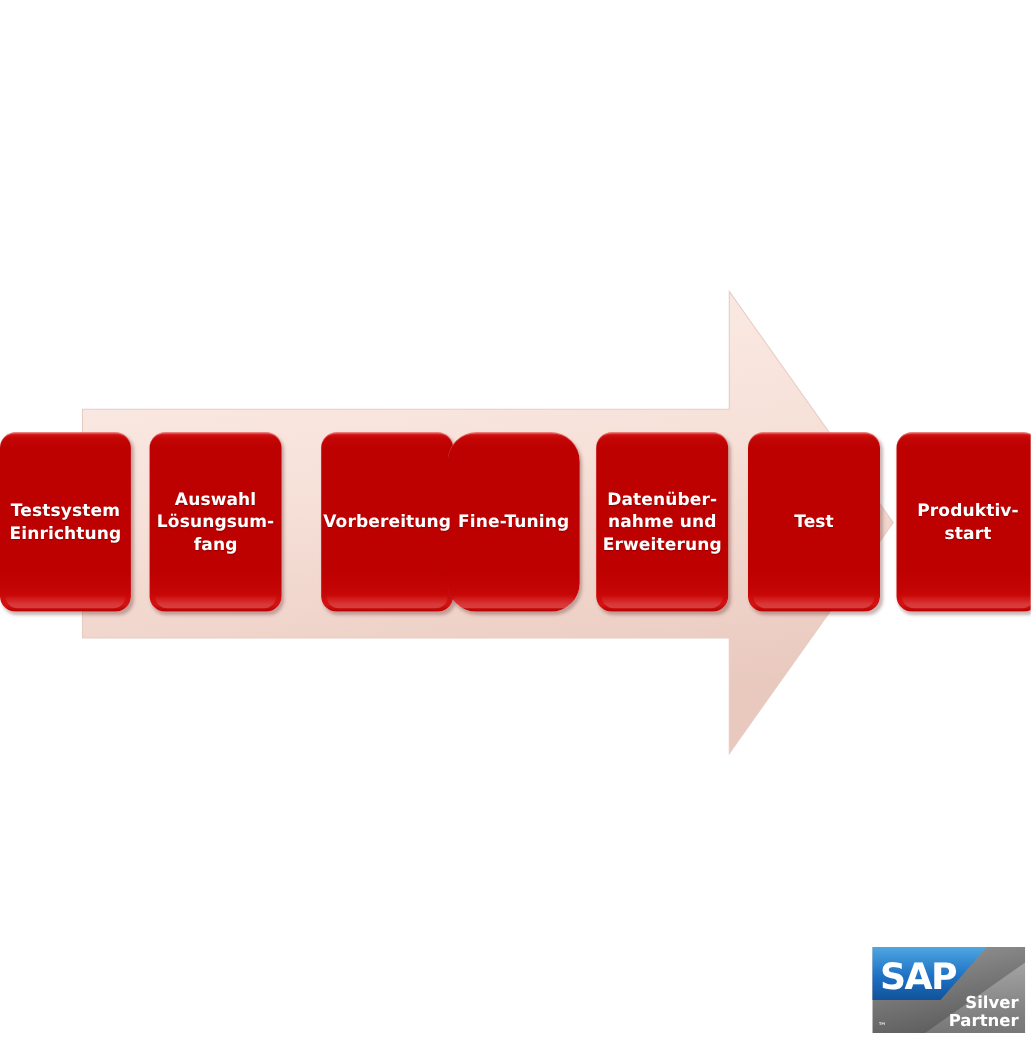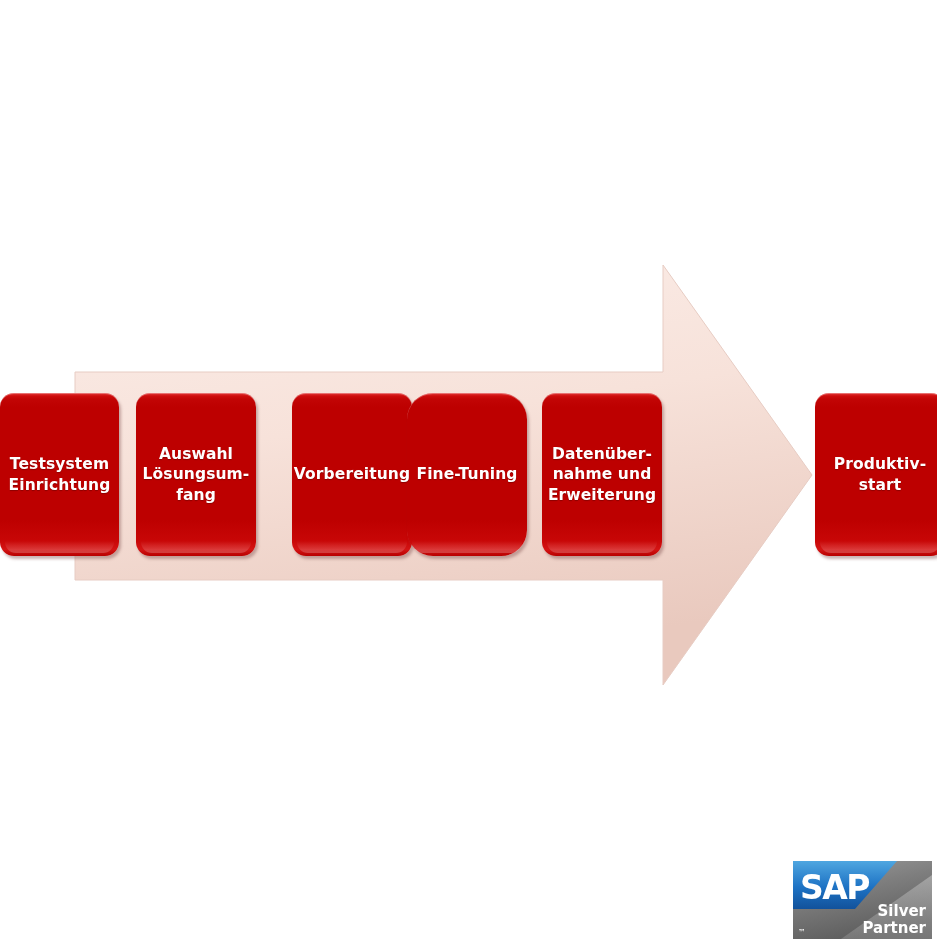--- a/index.html
+++ b/index.html
@@ -128,20 +128,23 @@
   <div class="step-box" style="left:407px; width:120px;border-radius:26px;">
     <span class="step-label">Fine-Tuning</span>
   </div>
 
   <div class="step-box" style="left:542px; width:120px;">
     <span class="step-label">Datenüber-
 nahme und
 Erweiterung</span>
   </div>
 
+  <div class="step-box" style="left:680px; width:120px;">
+    <span class="step-label">Test</span>
+  </div>
 
   <div class="step-box" style="left:815px; width:130px;">
     <span class="step-label">Produktiv-
 start</span>
   </div>
 
   <div id="sap-logo">
     <svg viewBox="0 0 139 78" width="139" height="78">
       <defs>
         <linearGradient id="sapBlue" x1="0" y1="0" x2="0" y2="1">

